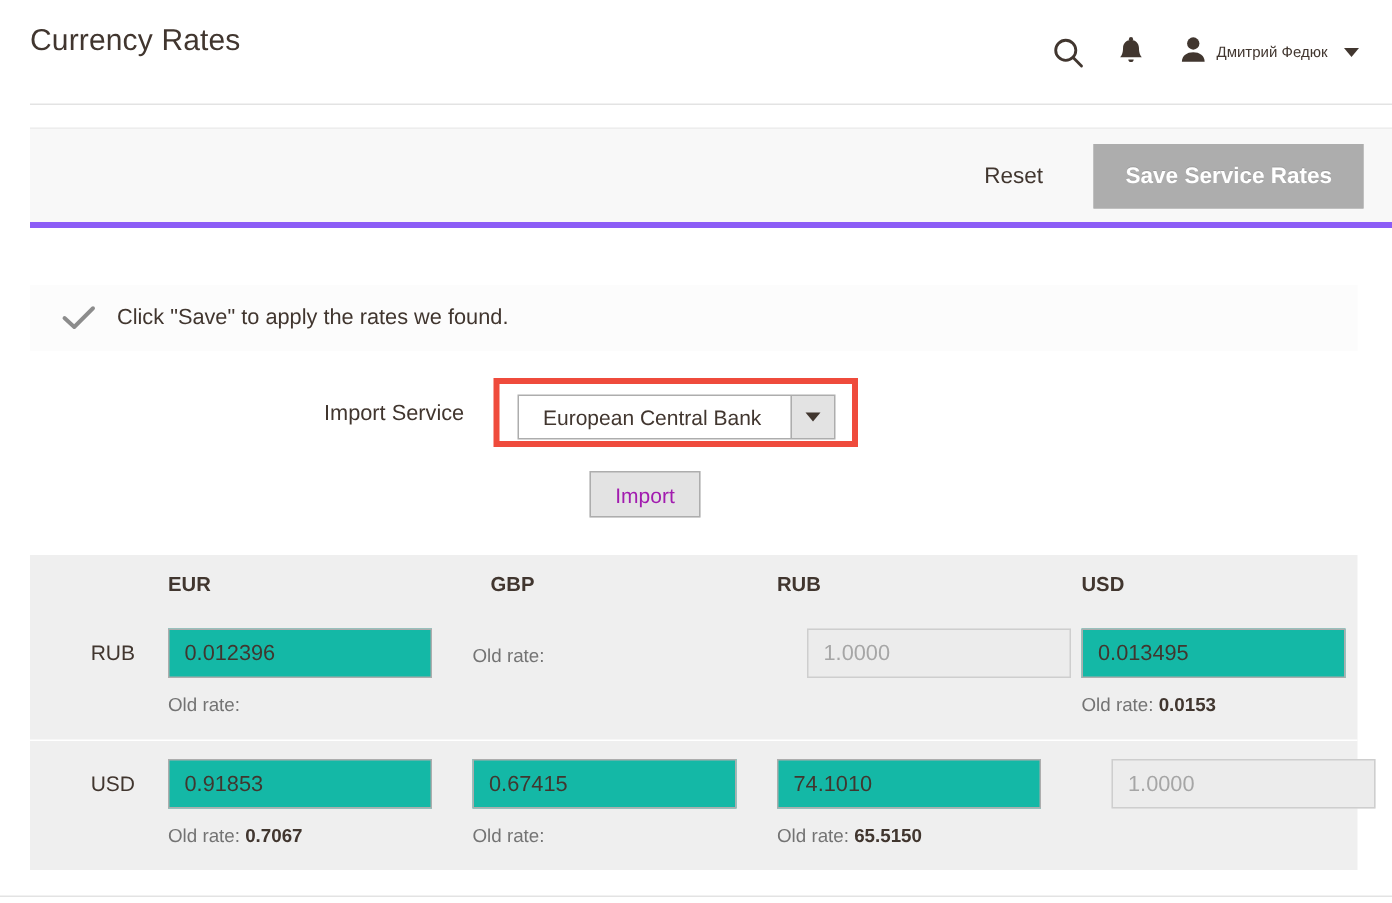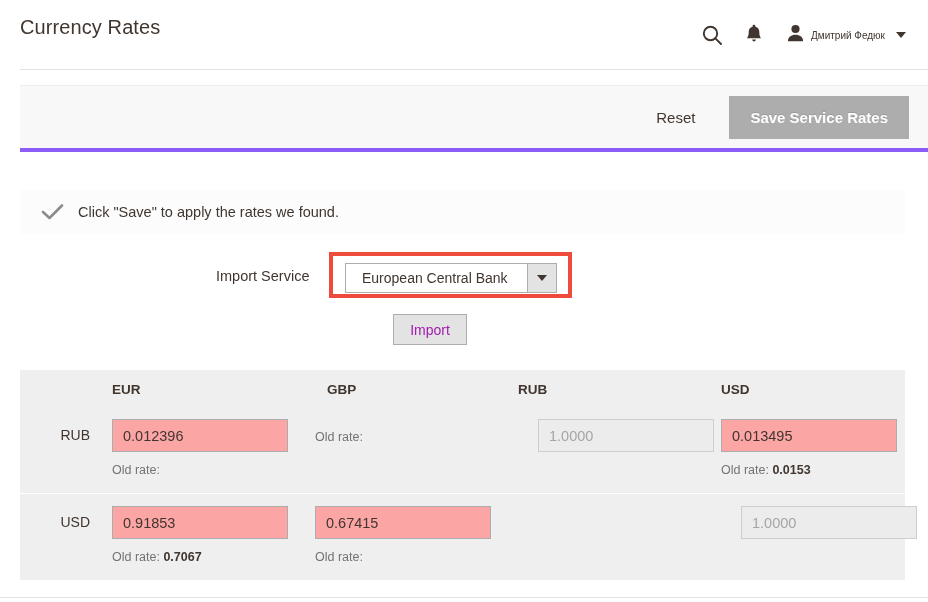--- a/index.html
+++ b/index.html
@@ -261,21 +261,21 @@
   .cell {
     position: absolute;
     top: 12px;
     width: 176px;
   }
   .rate-input {
     width: 176px;
     height: 33px;
     box-sizing: border-box;
     border: 1px solid #adadad;
-    background: #fca5a5;
+    background: #14b8a6;
     color: #41362f;
     font-size: 14.5px;
     font-family: inherit;
     padding: 0 10px;
     outline: none;
   }
   .rate-input.disabled {
     background: #ececec;
     border-color: #cecece;
     color: #a6a6a6;
@@ -412,20 +412,26 @@
       </div>
     </div>
 
     <div class="cell" style="left:295px">
       <input class="rate-input" type="text" value="0.67415" style="">
       <div class="old-rate">
         <span>Old rate:</span> <b></b>
       </div>
     </div>
 
+    <div class="cell" style="left:498px">
+      <input class="rate-input" type="text" value="74.1010" style="">
+      <div class="old-rate">
+        <span>Old rate:</span> <b>65.5150</b>
+      </div>
+    </div>
 
     <div class="cell" style="left:701px">
       <input class="rate-input disabled" type="text" disabled="" value="1.0000" style="">
       <div class="old-rate">
         <span></span> <b></b>
       </div>
     </div>
   </div>
 </div>
 

